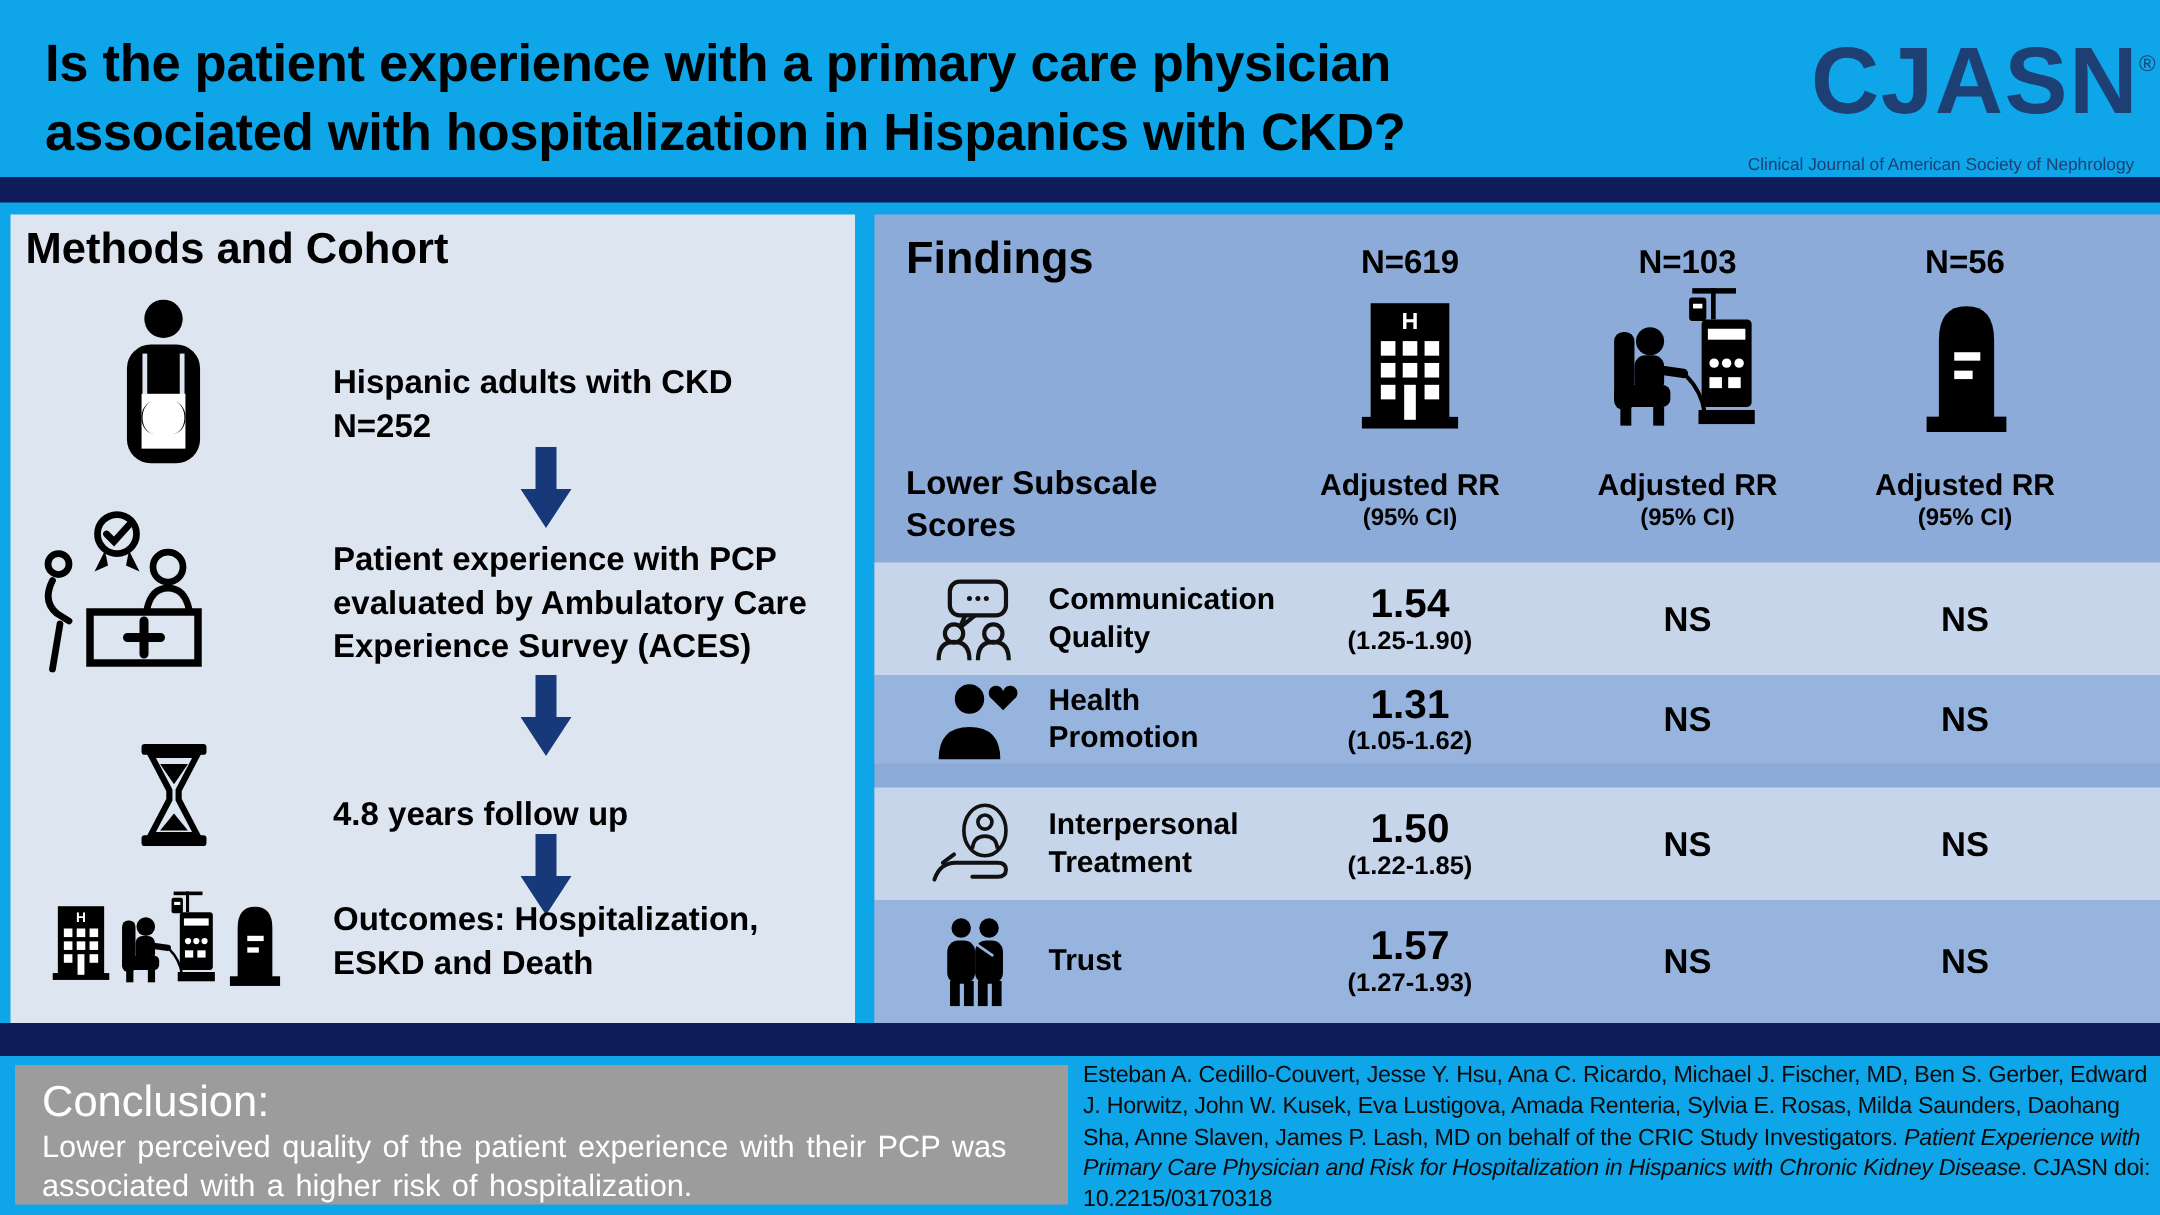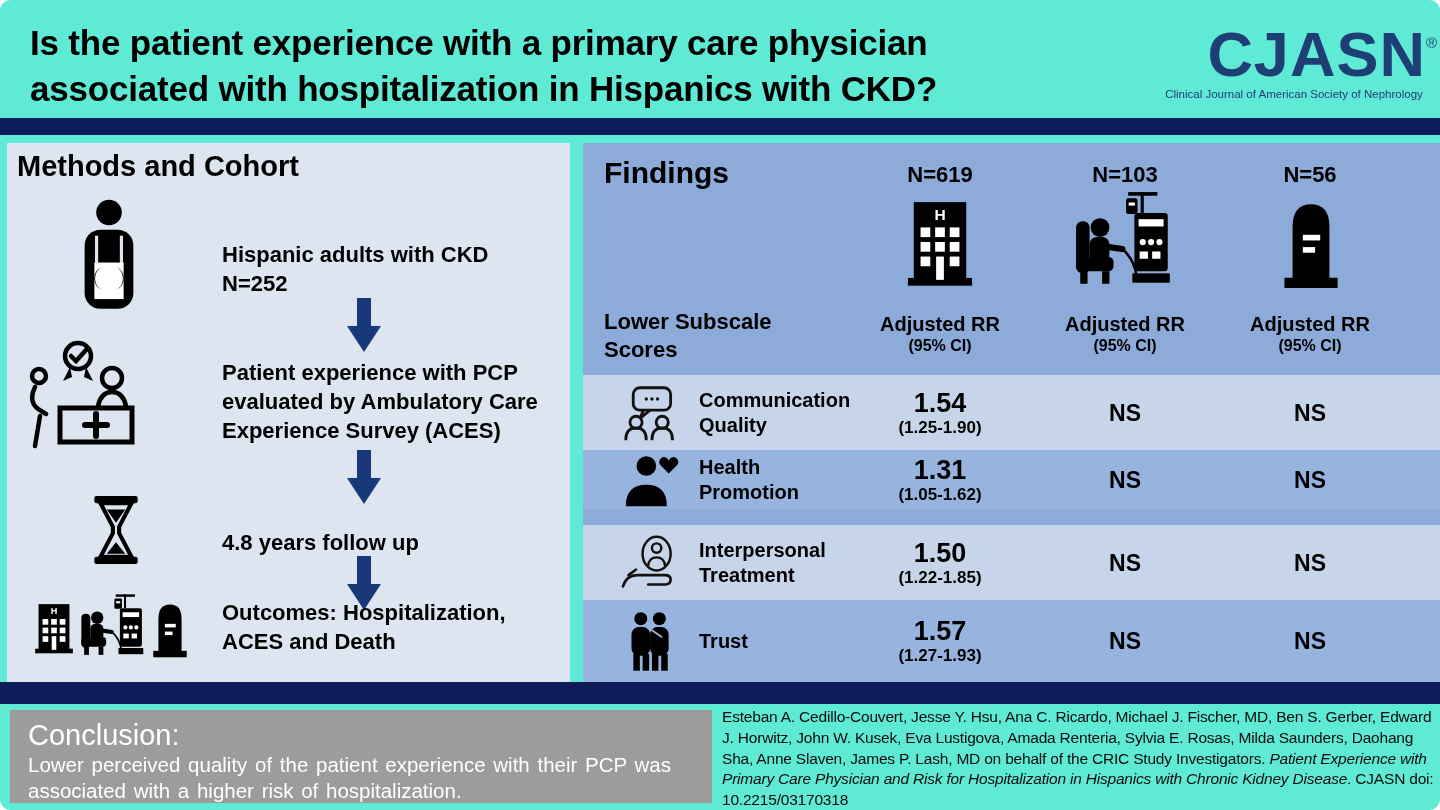--- a/index.html
+++ b/index.html
@@ -1,27 +1,27 @@
 <!DOCTYPE html>
 <html><head>
 <meta charset="utf-8">
 <style>
   * { margin:0; padding:0; box-sizing:border-box; }
   html,body { width:1440px; height:810px; background:#ffffff; font-family:"Liberation Sans", sans-serif; }
-  #root { position:relative; width:1440px; height:810px; background:#5eead4; overflow:hidden;border-radius:11px; }
+  #root { position:relative; width:1440px; height:810px; background:#0ea5e9; overflow:hidden; }
 
   .abs { position:absolute; }
   .pre { white-space:pre-line; }
 
   
   .main-title { left:30px; top:20px; font-size:35px; font-weight:700; color:#000; line-height:46px; letter-spacing:-0.2px; }
   .logo-wrap { left:1150px; top:10px; width:288px; text-align:center; color:#1e3f73; }
   .logo-text { font-size:63px; font-weight:700; letter-spacing:1px; line-height:66px;text-align:right; }
   .logo-reg { font-size:15px; vertical-align:28px; font-weight:400; }
-  .logo-tagline { font-size:11.5px; font-weight:400; margin-top:1px; white-space:nowrap; }
+  .logo-tagline { font-size:11.5px; font-weight:400; margin-top:17px; white-space:nowrap; }
 
   .divider-bar { left:0; top:118px; width:1440px; height:17px; background:#0e1d5a; }
   .bottom-bar { left:0; top:682px; width:1440px; height:22px; background:#0e1d5a; }
 
   
   .methods-panel { left:7px; top:143px; width:563px; height:539px; background:#dce5f0; }
   .methods-title { left:17px; top:150px; font-size:29px; font-weight:700; color:#000; }
   .step-text { left:222px; font-size:22px; font-weight:700; color:#000; line-height:29px; }
 
   
@@ -181,21 +181,21 @@
   </div>
   <div class="abs" style="left:152px; top:600px;">
     <svg width="36" height="58" viewBox="0 0 56 88">
       <path d="M10,80 V28 q0,-22 18,-22 q18,0 18,22 V80 z" fill="#000"></path>
       <rect x="20" y="36" width="17" height="5.5" fill="#ffffff"></rect>
       <rect x="20" y="48" width="12" height="5.5" fill="#ffffff"></rect>
       <rect x="2" y="78" width="52" height="10" fill="#000"></rect>
     </svg>
   </div>
   <div class="abs step-text pre" style="top:598px;">Outcomes: Hospitalization,
-ACES and Death</div>
+ESKD and Death</div>
 
   <div class="abs findings-panel"></div>
   <div class="abs findings-title">Findings</div>
 
   <div class="abs n-label" style="left:870px;">N=619</div>
   <div class="abs n-label" style="left:1055px;">N=103</div>
   <div class="abs n-label" style="left:1240px;">N=56</div>
 
   <div class="abs" style="left:906px; top:194px;">
     <svg width="68" height="94" viewBox="0 0 70 92">

